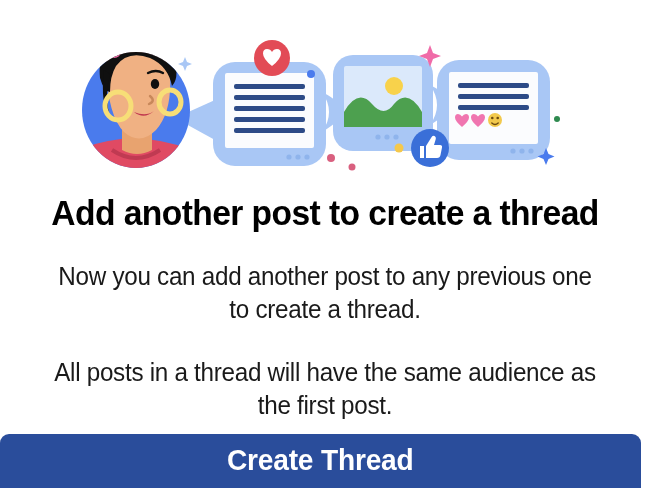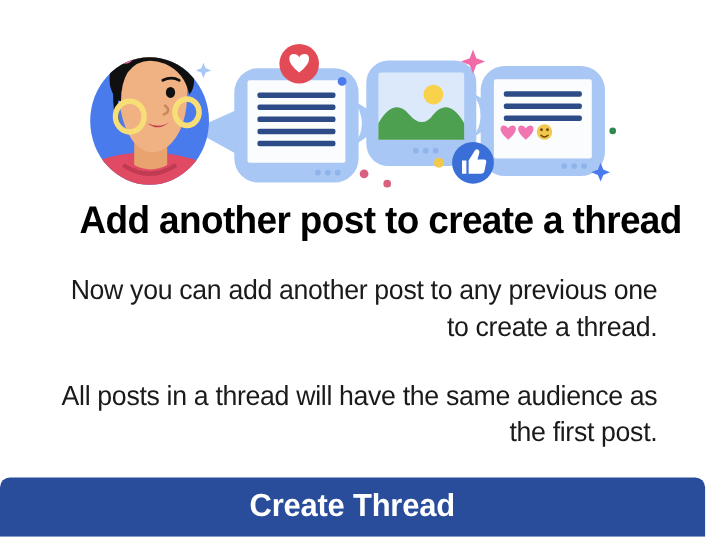--- a/index.html
+++ b/index.html
@@ -33,23 +33,23 @@
   .illustration svg {
     display: block;
     width: 650px;
     height: 195px;
   }
 
   
   .text-area {
     position: absolute;
     left: 0;
-    top: 180px;
-    width: 650px;
-    text-align: right;
+    top: 192px;
+    width: 650px;
+    text-align: center;
   }
   .headline {
     margin: 0;
     padding: 0 18px;
     font-size: 35px;
     line-height: 42px;
     font-weight: bold;
     color: #000000;
     letter-spacing: -0.6px;
     font-family: "Liberation Sans", sans-serif;

